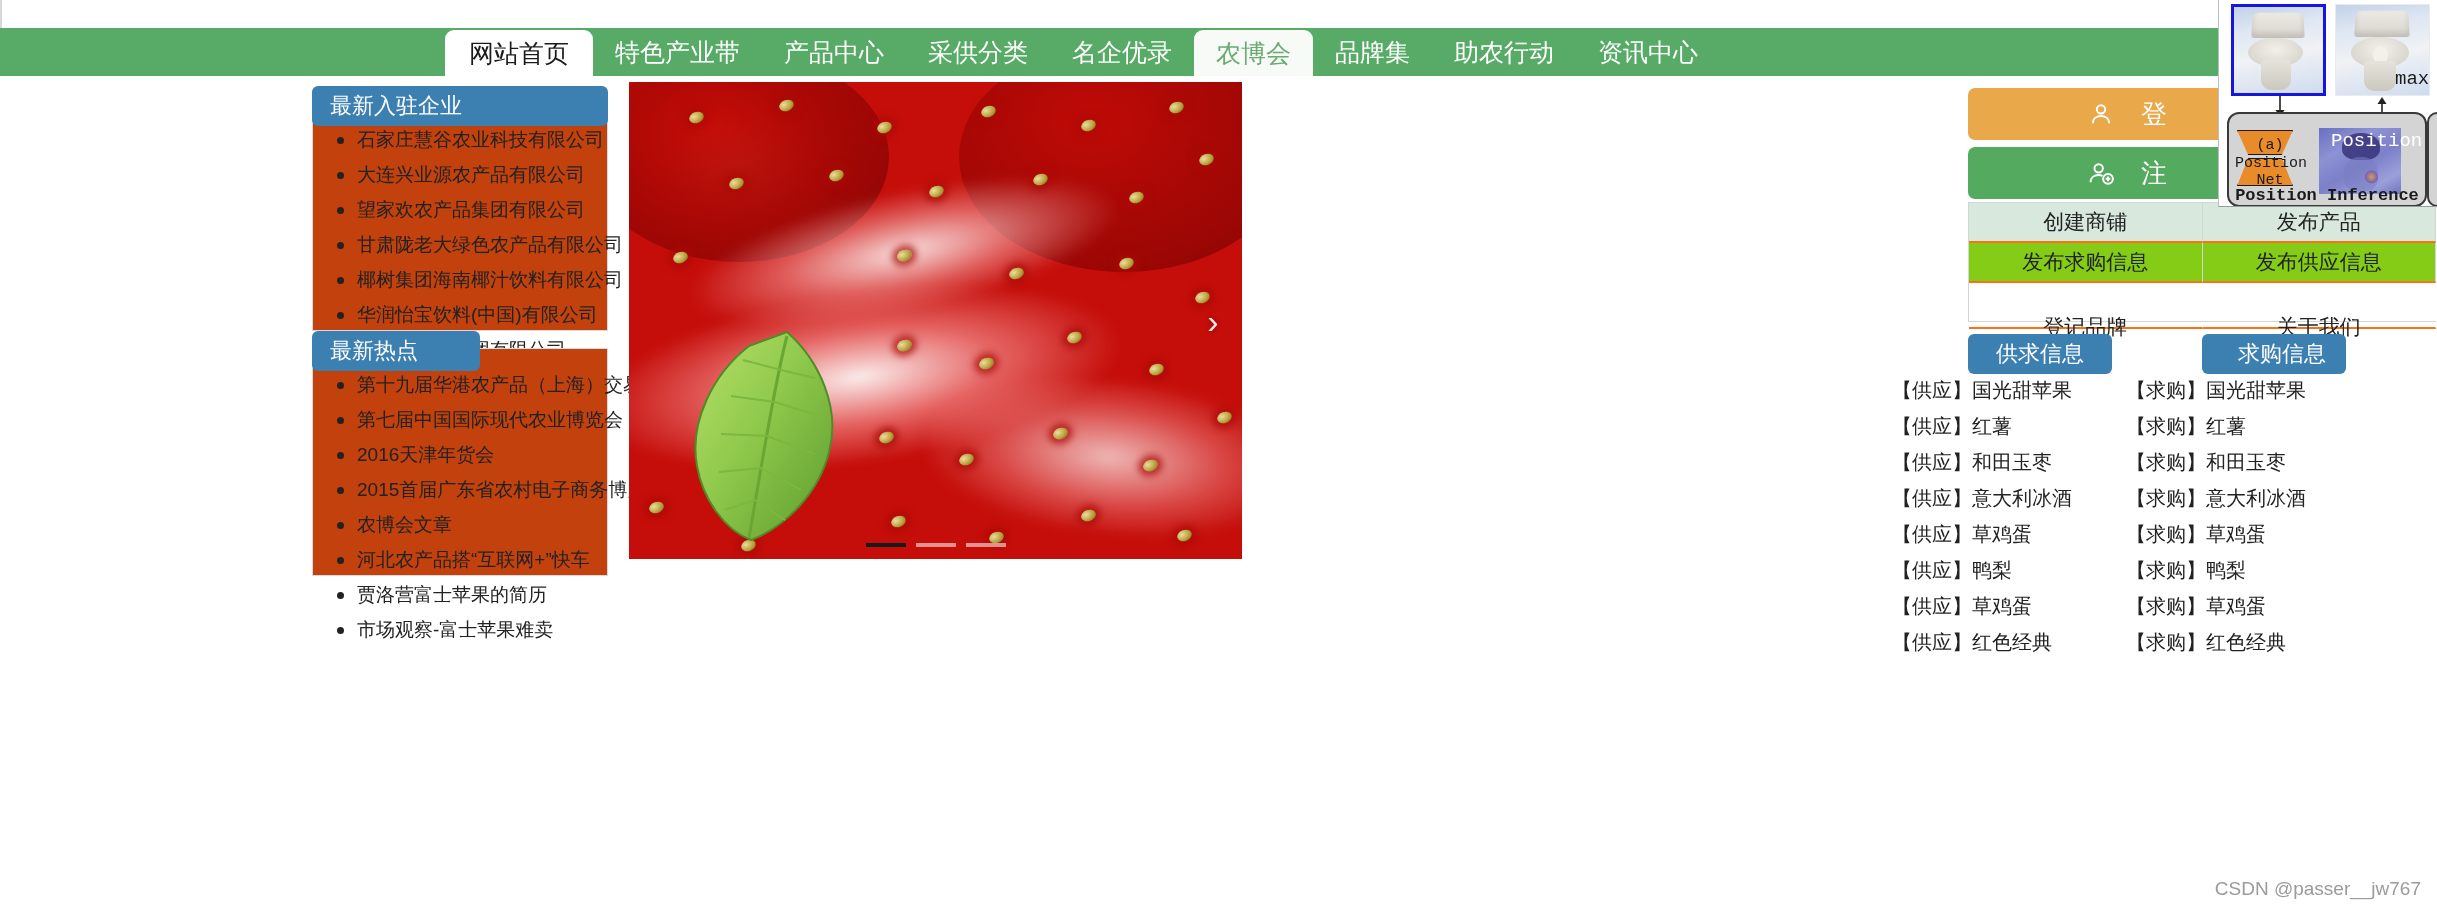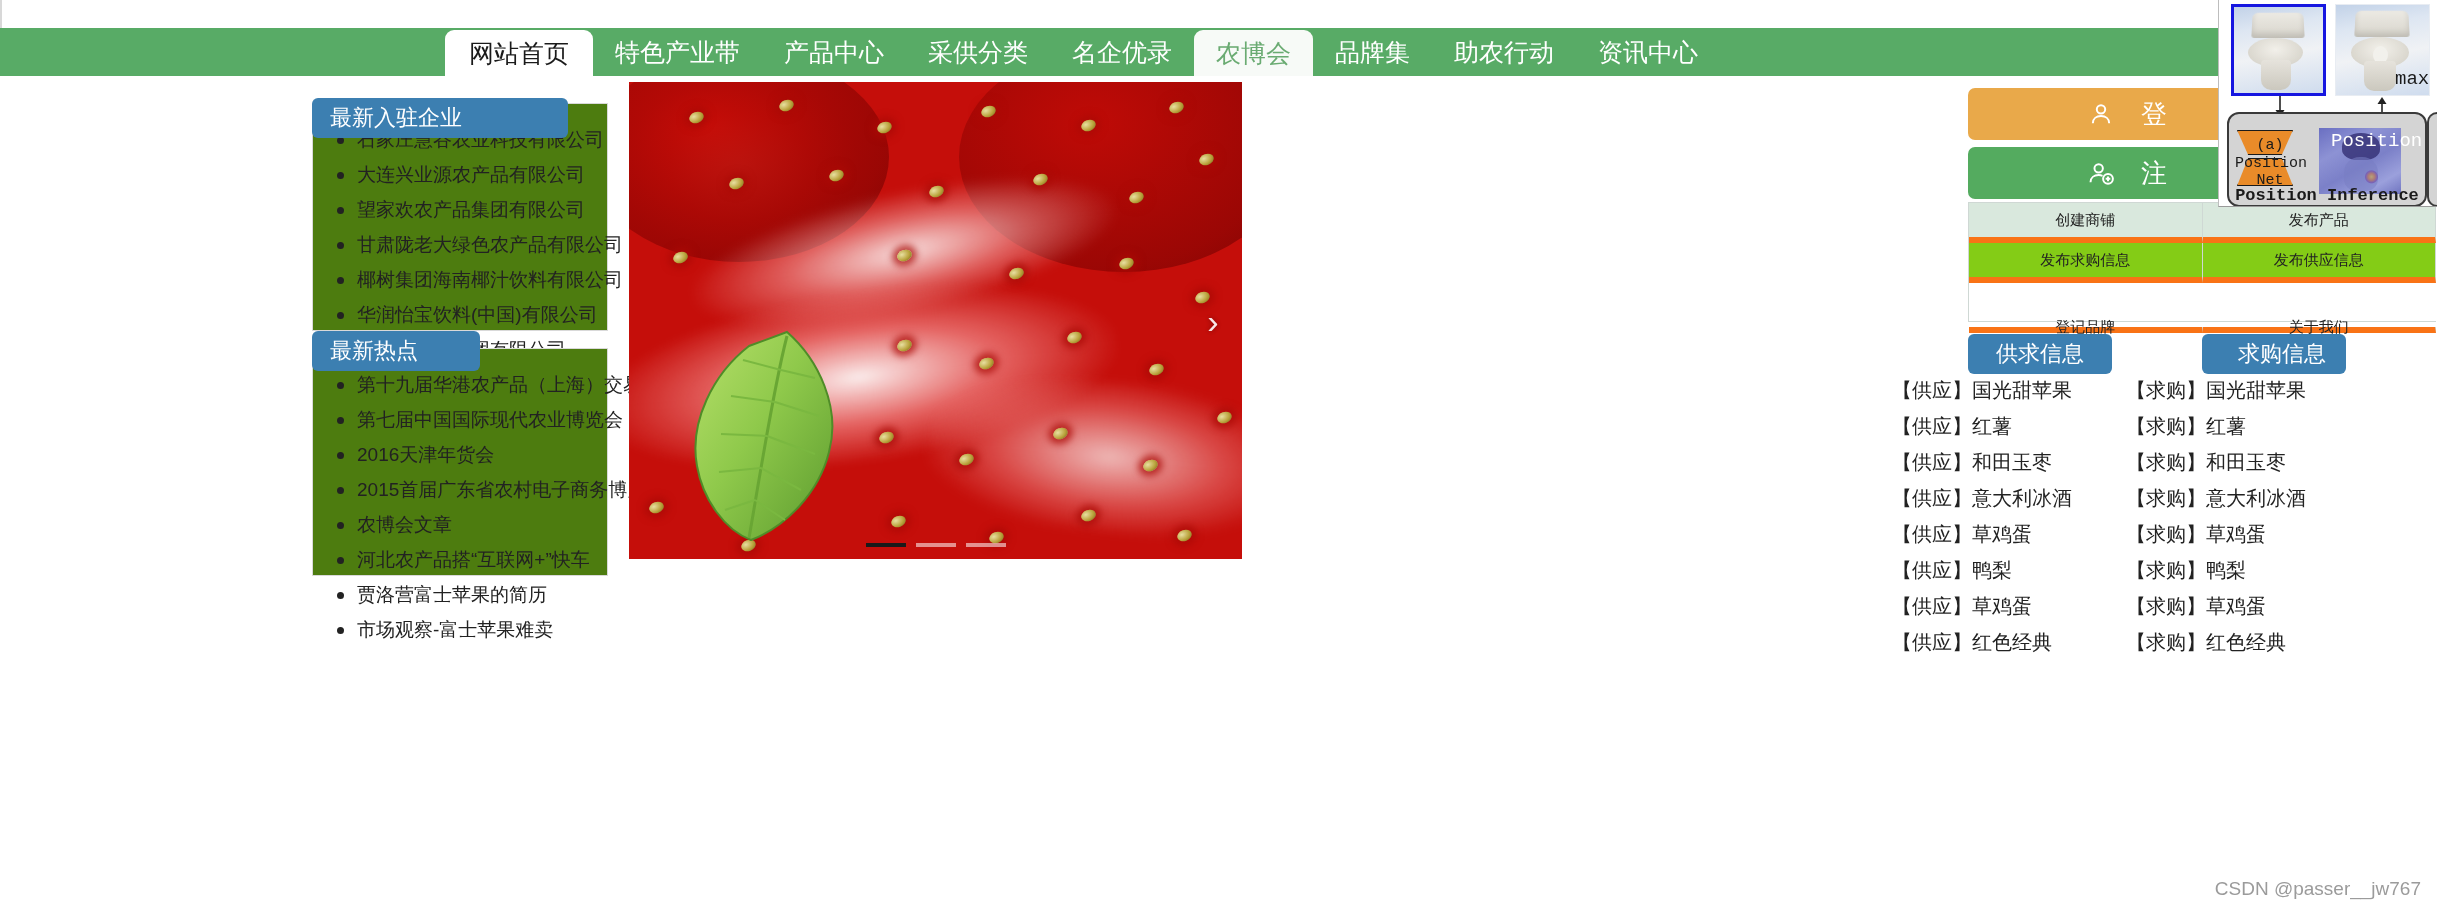--- a/index.html
+++ b/index.html
@@ -46,36 +46,36 @@
   .nav-item.hovered {
     background: #f7faf7;
     color: #6aab72;
     border-radius: 9px 9px 0 0;
     height: 46px;
   }
 
   
   .panel {
     position: absolute;
-    background: #4d7c0f;
+    background: #c2410c;
     border: 1px solid #d9d9d9;
   }
   .panel-head {
     position: absolute;
     background: #3c7fb1;
     border-radius: 6px;
     color: #fff;
     font-size: 22px;
     display: flex; align-items: center;
     padding-left: 18px;
     z-index: 3;
   }
 
   #panel-companies { left: 312px; top: 103px; width: 296px; height: 228px; }
-  #head-companies  { left: 312px; top: 98px; width: 256px; height: 40px; }
+  #head-companies  { left: 312px; top: 86px; width: 296px; height: 40px; }
   #panel-hot       { left: 312px; top: 348px; width: 296px; height: 228px; }
   #head-hot        { left: 312px; top: 331px; width: 168px; height: 40px; }
 
   .panel ul { list-style: none; padding: 26px 0 0 44px; margin: 0; }
   #panel-hot ul { padding-top: 26px; }
   .panel li {
     position: relative;
     font-size: 19px;
     color: #222;
     line-height: 1;
@@ -182,23 +182,23 @@
     position: absolute; left: 1968px; top: 202px;
     width: 468px; height: 120px;
     display: grid;
     grid-template-columns: 1fr 1fr;
     grid-template-rows: 40px 40px 40px;
     border: 1px solid #cfd8d4;
     border-right: none;
   }
   .quick-cell {
     display: flex; align-items: center; justify-content: center;
-    font-size: 15px; color: #222;
+    font-size: 21px; color: #222;
     border-right: 1px solid #cfd8d4;
-    border-bottom: 6px solid #f97316;
+    border-bottom: 2px solid #f97316;
     cursor: pointer;
     white-space: nowrap;
   }
   .quick-cell.r1 { background: #d9e8dd; }
   .quick-cell.r2 { background: #84cc16; font-family: Liberation Serif, serif; }
   .quick-cell.r3 { background: #cfeef9; margin-top: 44px; }
 
   .sq-tabs { position: absolute; left: 1968px; top: 334px; width: 468px; height: 40px; }
   .sq-tab {
     position: absolute; top: 0;

